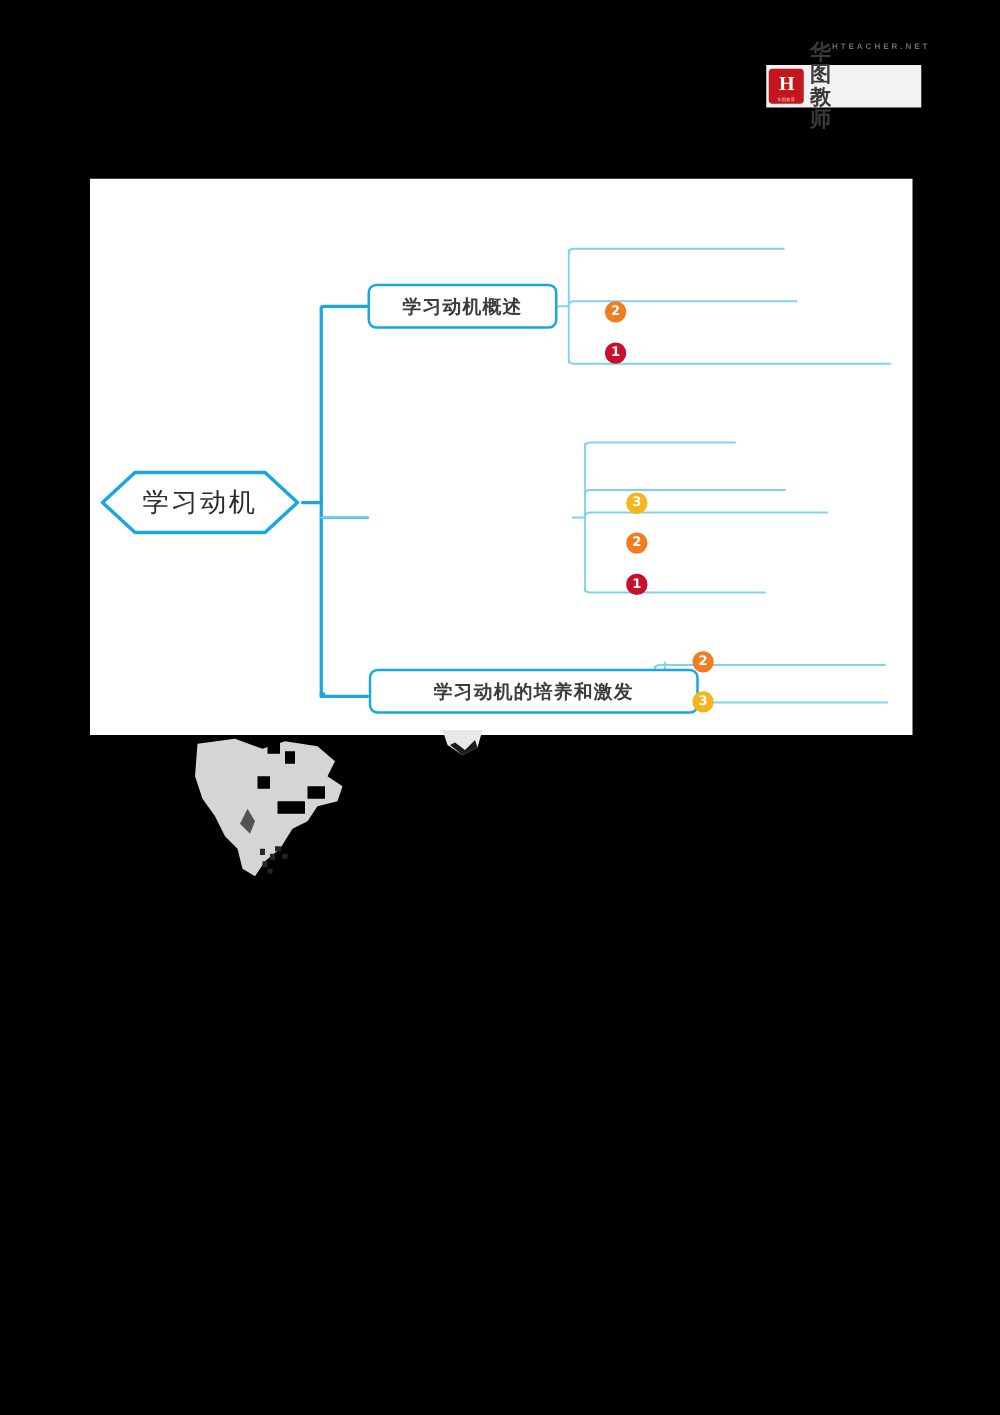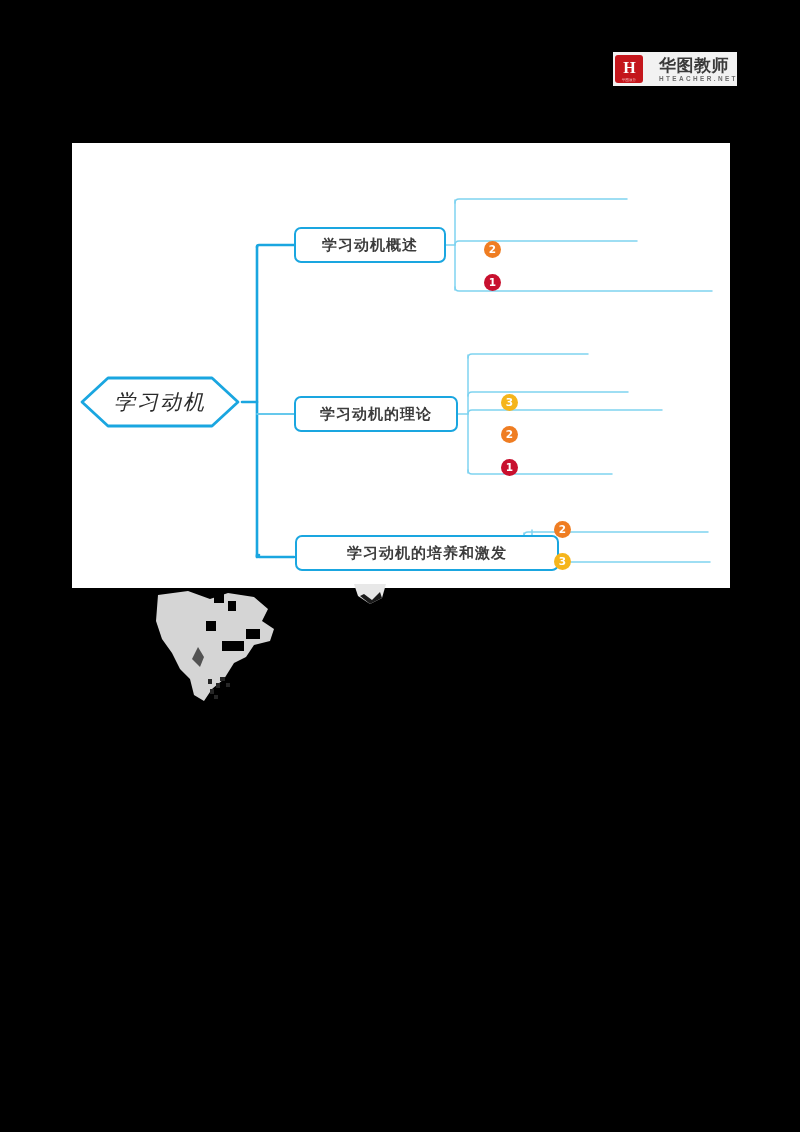--- a/index.html
+++ b/index.html
@@ -55,23 +55,23 @@
     left: 0;
     right: 0;
     text-align: center;
     font-size: 3.4px;
     color: #f6c9cb;
     letter-spacing: .2px;
     line-height: 5px;
     white-space: nowrap;
   }
   #brand-text {
-    margin-left: 16px;
-    display: flex;
-    flex-direction: column;
+    margin-left: 5px;
+    display: flex;
+    flex-direction: row;
     justify-content: center;
     flex: 1 1 auto;
   }
   #brand-cn {
     font-size: 17px;
     font-weight: bold;
     color: #3a3a3a;
     line-height: 18px;
     letter-spacing: 0.5px;
     font-family: "DejaVu Sans", "Liberation Sans", sans-serif;
@@ -118,21 +118,20 @@
     position: absolute;
     left: 0; top: 0;
     width: 164px; height: 56px;
     display: flex;
     align-items: center;
     justify-content: center;
     font-size: 21px;
     color: #2b2b2b;
     letter-spacing: 2px;
     font-family: "DejaVu Sans", "Liberation Sans", sans-serif;
-    font-style: italic;
   }
 
   
   .branch-node {
     position: absolute;
     border: 2.5px solid #1aa6e0;
     border-radius: 7px;
     background: #ffffff;
     box-sizing: border-box;
     display: flex;
@@ -237,23 +236,20 @@
 
   <div id="root-node">
     <svg width="164" height="56" viewBox="0 0 164 56" xmlns="http://www.w3.org/2000/svg">
       <path d="M30,4 L134,4 L160,28 L134,52 L30,52 L4,28 Z" fill="#ffffff" stroke="#1aa6e0" stroke-width="2.8" stroke-linejoin="round"></path>
     </svg>
     <div id="root-label">学习动机</div>
   </div>
 
   <div class="branch-node" id="branch-0">
     <span class="branch-label">学习动机概述</span>
-  </div>
-  <div class="branch-node" id="branch-1">
-    <span class="branch-label">学习动机的理论</span>
   </div>
   <div class="branch-node" id="branch-2">
     <span class="branch-label">学习动机的培养和激发</span>
   </div>
 
   <div class="leaf-badge" style="left: 412px; top: 98px; background: rgb(239, 125, 34);">2</div>
   <div class="leaf-badge" style="left: 412px; top: 131px; background: rgb(200, 16, 46);">1</div>
 
   <div class="leaf-badge" style="left: 429px; top: 251px; background: rgb(245, 181, 28);">3</div>
   <div class="leaf-badge" style="left: 429px; top: 283px; background: rgb(239, 125, 34);">2</div>

